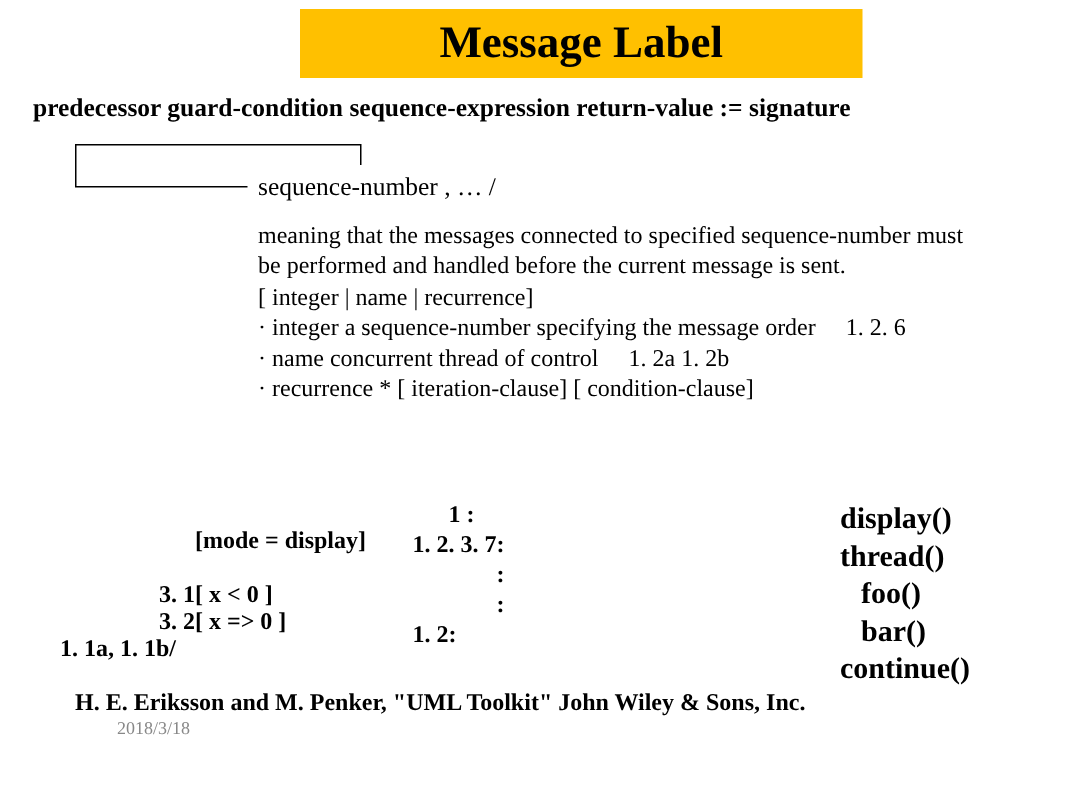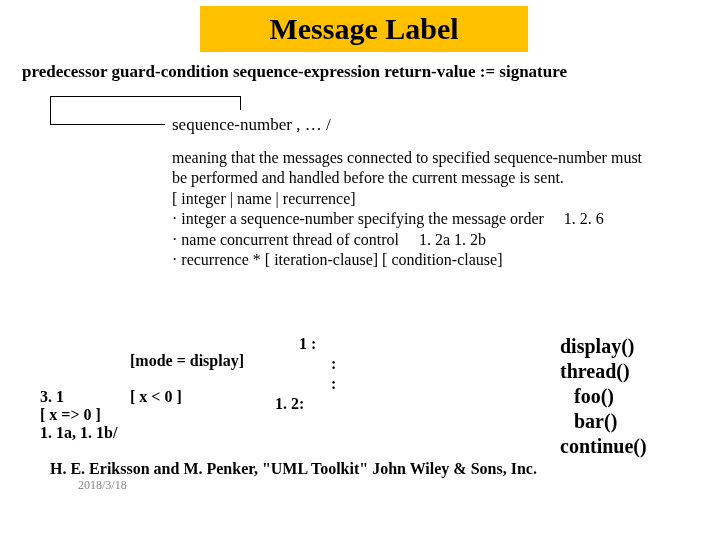--- a/index.html
+++ b/index.html
@@ -10,21 +10,21 @@
     background: #fff;
     font-family: "Times New Roman", Times, serif;
     color: #000;
     position: relative;
     overflow: hidden;
   }
   .title-box {
     position: absolute;
     left: 200px;
     top: 6px;
-    width: 328px;
+    width: 375px;
     height: 46px;
     background: #ffc000;
     display: flex;
     align-items: center;
     justify-content: center;
   }
   .title-text {
     font-weight: bold;
     font-size: 30px;
     color: #000;
@@ -92,21 +92,21 @@
     font-weight: bold;
     text-align: right;
   }
   .ex-left {
     position: absolute;
     left: 40px;
     font-size: 16px;
     font-weight: bold;
   }
   .ex-left .ln { display: flex; }
-  .ex-left .c1 { width: 90px; }
+  .ex-left .c1 { width: 90px; text-align: right; }
   .ex-mid {
     position: absolute;
     left: 275px;
     top: 334px;
     font-size: 16px;
     font-weight: bold;
     line-height: 1.25;
   }
   .ex-right {
     position: absolute;
@@ -163,29 +163,31 @@
 </div>
 
 <div class="mode">[mode = display]</div>
 
 <div class="ex-left" style="top:388px;">
   <div class="ln">
     <span class="c1">3. 1</span>
     <span>[ x &lt; 0 ]</span>
   </div>
   <div class="ln">
+    <span class="c1">3. 2</span>
     <span>[ x =&gt; 0 ]</span>
   </div>
   <div class="ln">
     <span>1. 1a, 1. 1b/</span>
   </div>
 </div>
 
 <div class="ex-mid">
   <div style="padding-left:24px;">1 :</div>
+  <div>1. 2. 3. 7:</div>
   <div style="padding-left:56px;">:</div>
   <div style="padding-left:56px;">:</div>
   <div>1. 2:</div>
 </div>
 
 <div class="ex-right">
   <div>display()</div>
   <div>thread()</div>
   <div></div>
   <div style="padding-left:14px;">foo()</div>

